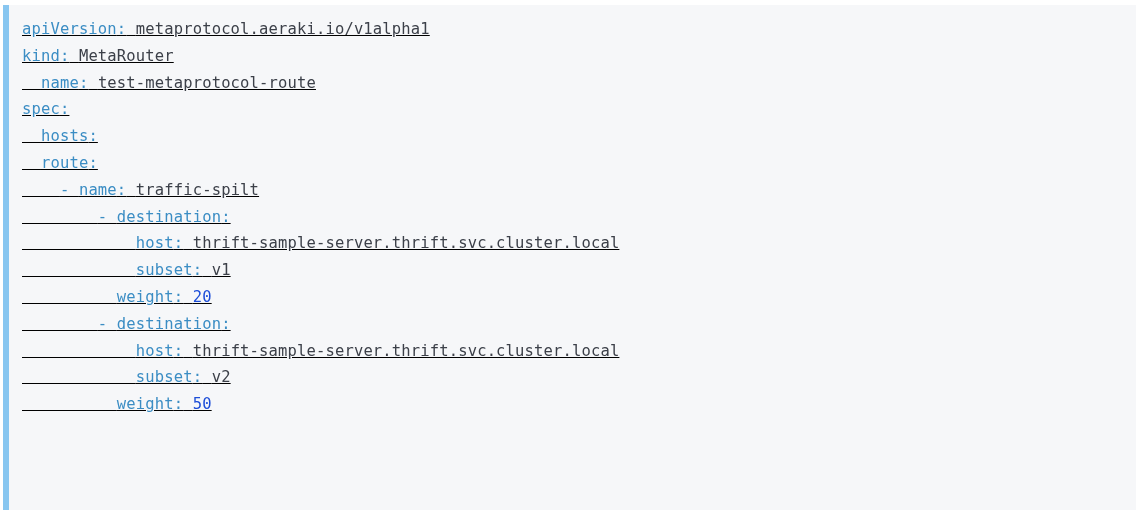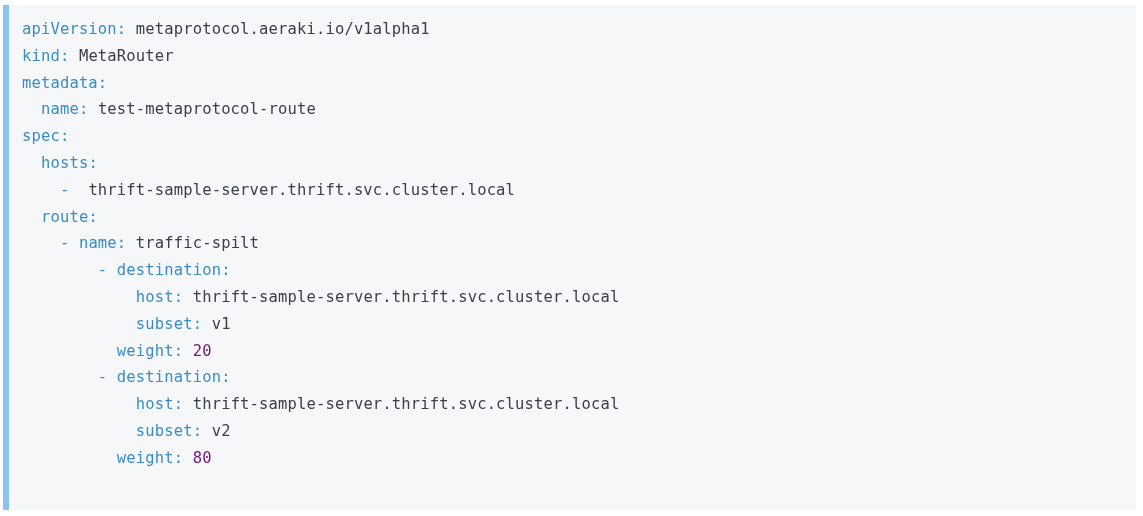--- a/index.html
+++ b/index.html
@@ -33,45 +33,44 @@
 
   .line {
     display: block;
     height: 26.8px;
     line-height: 26.8px;
     white-space: pre;
     font-size: 15.5px;
     font-family: "DejaVu Sans Mono", "Liberation Mono", monospace;
     letter-spacing: 0.15px;
     padding-left: 13px;
+    text-decoration: underline;
   }
 
   
   .k   { color: #3b8dc4; }   
   .p   { color: #3b8dc4; }   
   .v   { color: #3c4049; }   
-  .n   { color: #701a75; }   
+  .n   { color: #1d4ed8; }   
   .ws  { color: transparent; }
 </style>
 </head>
 <body>
 
 <div id="code-block">
   <div class="code-lines" id="code-lines">
       <span class="line"><span class="k">apiVersion</span><span class="p">:</span><span class="v"> </span><span class="v">metaprotocol.aeraki.io/v1alpha1</span></span>
       <span class="line"><span class="k">kind</span><span class="p">:</span><span class="v"> </span><span class="v">MetaRouter</span></span>
-      <span class="line"><span class="k">metadata</span><span class="p">:</span></span>
       <span class="line"><span class="ws">  </span><span class="k">name</span><span class="p">:</span><span class="v"> </span><span class="v">test-metaprotocol-route</span></span>
       <span class="line"><span class="k">spec</span><span class="p">:</span></span>
       <span class="line"><span class="ws">  </span><span class="k">hosts</span><span class="p">:</span></span>
-      <span class="line"><span class="ws">    </span><span class="p">- </span><span class="v"> </span><span class="v">thrift-sample-server.thrift.svc.cluster.local</span></span>
       <span class="line"><span class="ws">  </span><span class="k">route</span><span class="p">:</span></span>
       <span class="line"><span class="ws">    </span><span class="p">- </span><span class="k">name</span><span class="p">:</span><span class="v"> </span><span class="v">traffic-spilt</span></span>
       <span class="line"><span class="ws">        </span><span class="p">- </span><span class="k">destination</span><span class="p">:</span></span>
       <span class="line"><span class="ws">            </span><span class="k">host</span><span class="p">:</span><span class="v"> </span><span class="v">thrift-sample-server.thrift.svc.cluster.local</span></span>
       <span class="line"><span class="ws">            </span><span class="k">subset</span><span class="p">:</span><span class="v"> </span><span class="v">v1</span></span>
       <span class="line"><span class="ws">          </span><span class="k">weight</span><span class="p">:</span><span class="v"> </span><span class="n">20</span></span>
       <span class="line"><span class="ws">        </span><span class="p">- </span><span class="k">destination</span><span class="p">:</span></span>
       <span class="line"><span class="ws">            </span><span class="k">host</span><span class="p">:</span><span class="v"> </span><span class="v">thrift-sample-server.thrift.svc.cluster.local</span></span>
       <span class="line"><span class="ws">            </span><span class="k">subset</span><span class="p">:</span><span class="v"> </span><span class="v">v2</span></span>
-      <span class="line"><span class="ws">          </span><span class="k">weight</span><span class="p">:</span><span class="v"> </span><span class="n">80</span></span>
+      <span class="line"><span class="ws">          </span><span class="k">weight</span><span class="p">:</span><span class="v"> </span><span class="n">50</span></span>
     </div>
 </div>
 
 </body></html>

